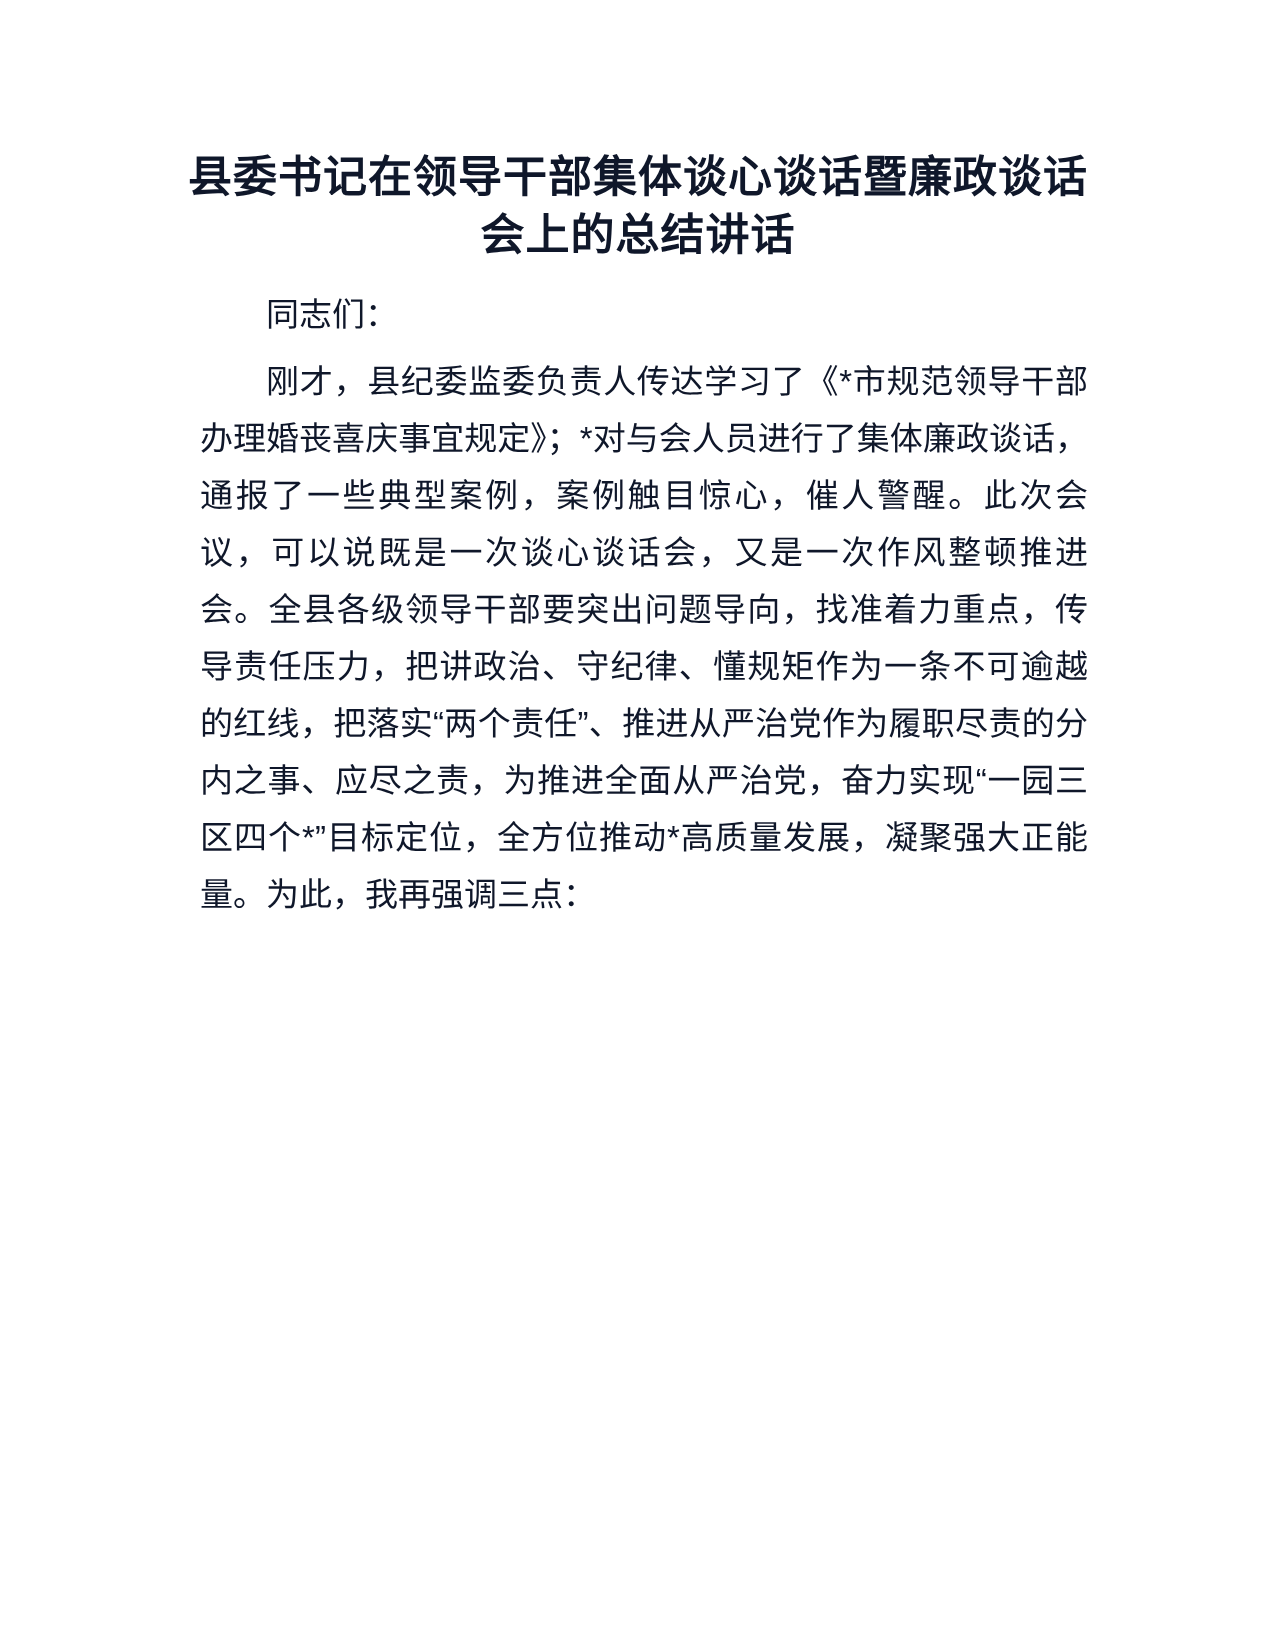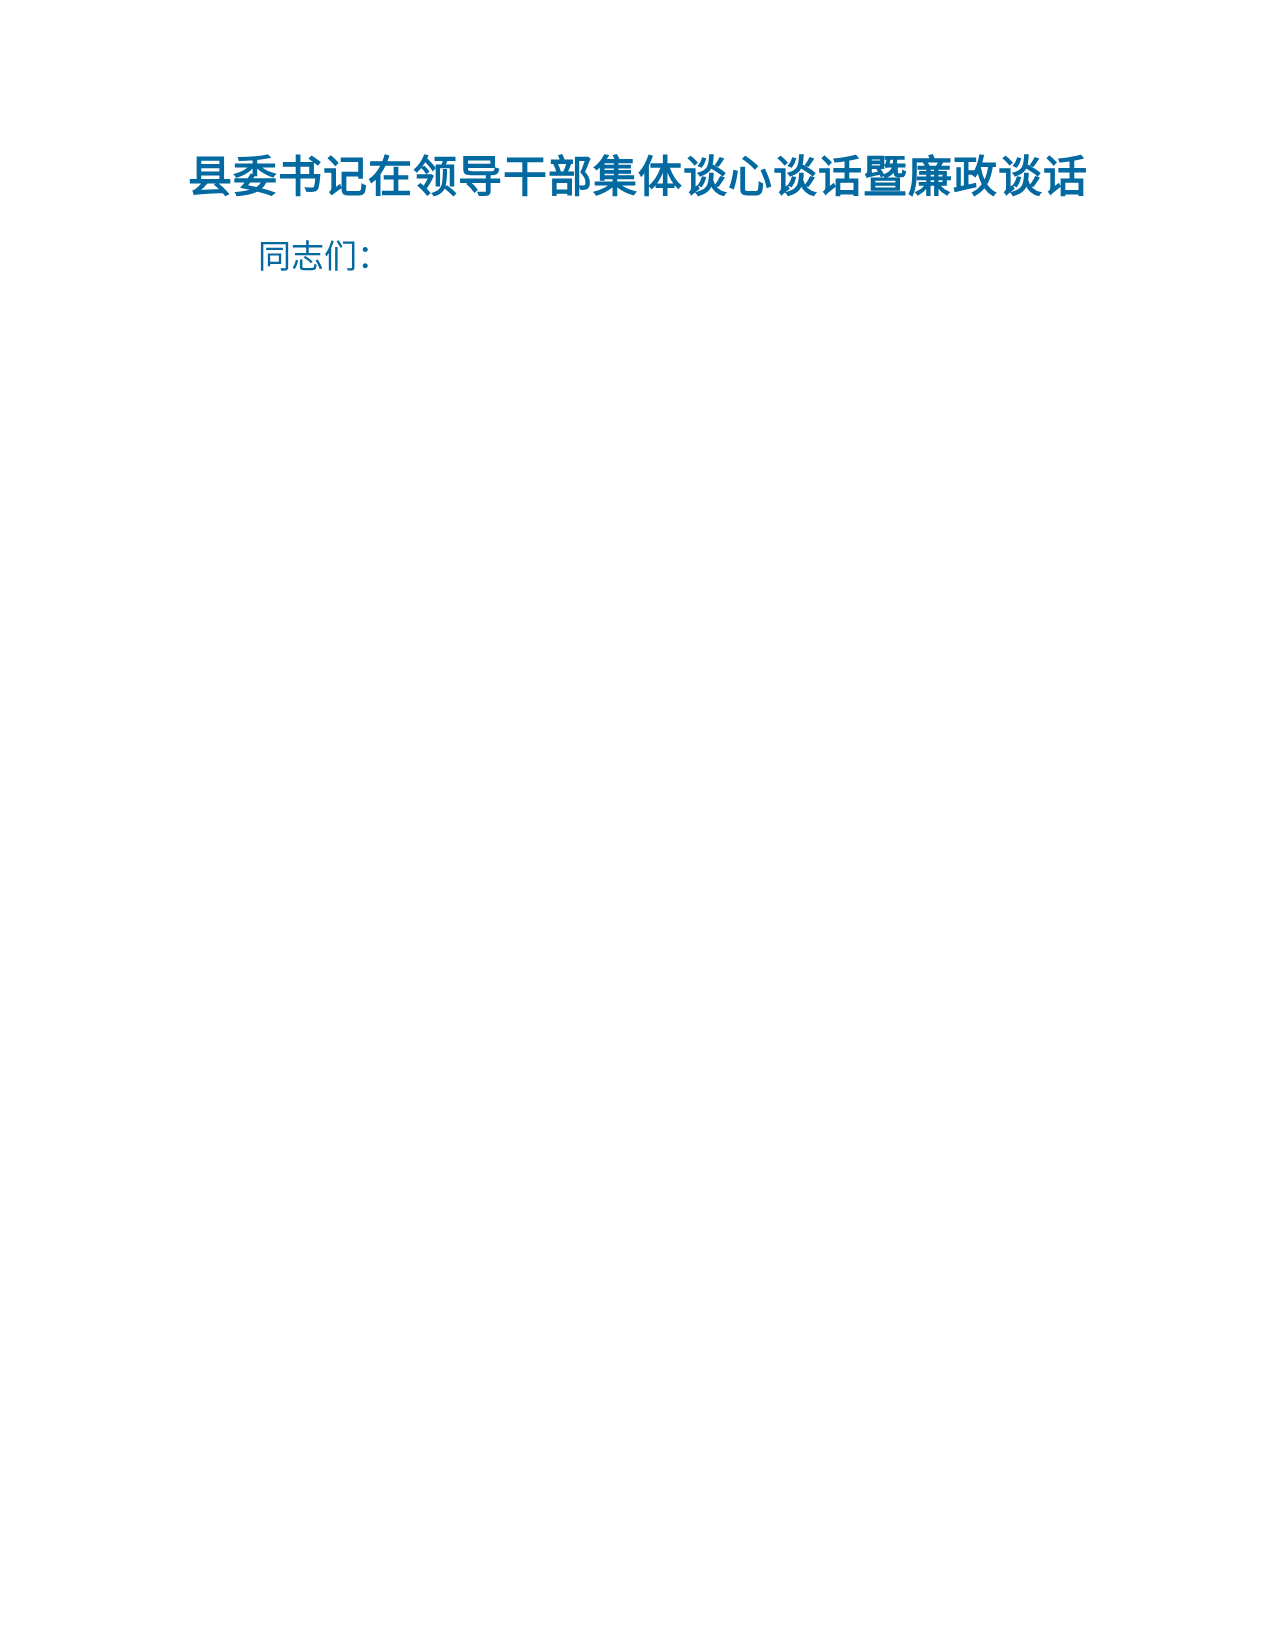--- a/index.html
+++ b/index.html
@@ -6,52 +6,54 @@
     margin: 0;
     padding: 0;
     background: #ffffff;
   }
   .page {
     position: relative;
     width: 1275px;
     height: 1650px;
     margin: 0 auto;
     background: #ffffff;
-    color: #0369a1;
+    color: #0f172a;
     box-sizing: border-box;
     padding: 148px 187px 0 188px;
     overflow: hidden;
     font-family: "Liberation Sans", "DejaVu Sans", sans-serif;
   }
   .doc-title {
     margin: 0 0 22px 0;
     font-size: 44px;
     font-weight: 700;
     line-height: 58px;
     text-align: center;
     letter-spacing: 1px;
   }
   .doc-title .title-line {
     display: block;
   }
   .doc-body p {
-    margin: 0 0 10px 4px;
+    margin: 0 0 10px 12px;
     font-size: 33px;
     font-weight: 400;
     line-height: 57px;
     text-align: justify;
     text-justify: inter-ideograph;
     text-indent: 2em;
     word-break: break-all;
   }
 </style>
 </head>
 <body>
 
 <div class="page">
   <h1 class="doc-title">
     <span class="title-line">县委书记在领导干部集体谈心谈话暨廉政谈话</span>
+    <span class="title-line">会上的总结讲话</span>
   </h1>
 
   <div class="doc-body">
     <p>同志们：</p>
+    <p>刚才，县纪委监委负责人传达学习了《*市规范领导干部办理婚丧喜庆事宜规定》；*对与会人员进行了集体廉政谈话，通报了一些典型案例，案例触目惊心，催人警醒。此次会议，可以说既是一次谈心谈话会，又是一次作风整顿推进会。全县各级领导干部要突出问题导向，找准着力重点，传导责任压力，把讲政治、守纪律、懂规矩作为一条不可逾越的红线，把落实“两个责任”、推进从严治党作为履职尽责的分内之事、应尽之责，为推进全面从严治党，奋力实现“一园三区四个*”目标定位，全方位推动*高质量发展，凝聚强大正能量。为此，我再强调三点：</p>
   </div>
 </div>
 
 </body></html>

